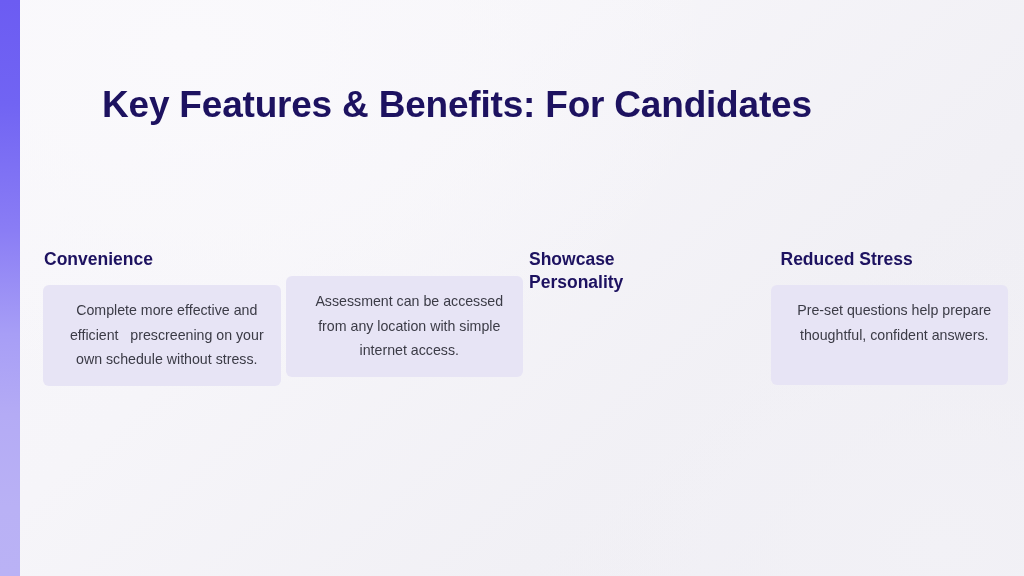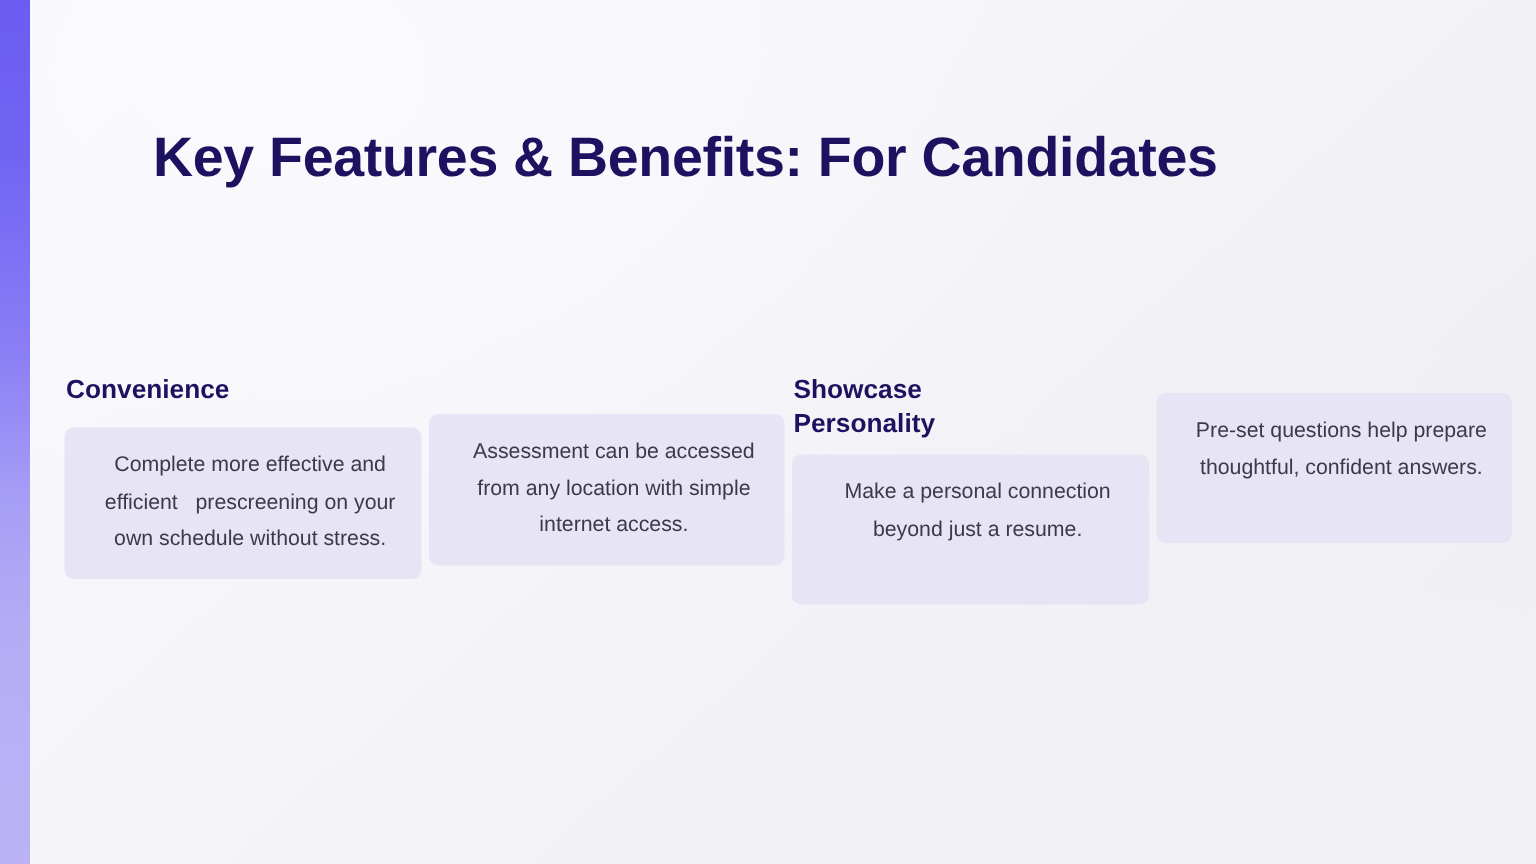--- a/index.html
+++ b/index.html
@@ -119,25 +119,23 @@
 
     <div class="column shift-card">
       <div class="col-card">
         <div class="col-card-text">Assessment can be accessed from any location with simple internet access.</div>
       </div>
     </div>
 
     <div class="column wide-card">
       <div class="col-heading" style="white-space: pre-line;">Showcase
 Personality</div>
-      <div class="col-card">
-        <div class="col-card-text">Make a personal connection beyond just a resume.</div>
-      </div>
     </div>
 
     <div class="column">
+      <div class="col-heading" style="padding-left: 10px;">Reduced Stress</div>
       <div class="col-card">
         <div class="col-card-text">Pre-set questions help prepare thoughtful, confident answers.</div>
       </div>
     </div>
 
   </div>
 </div>
 
 </body></html>

